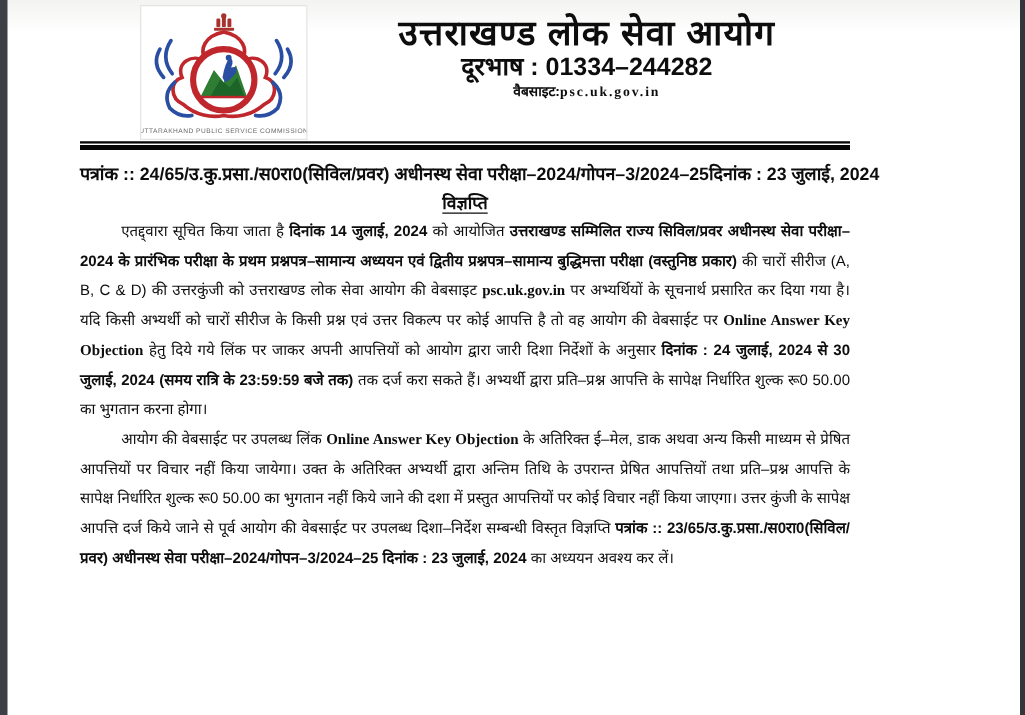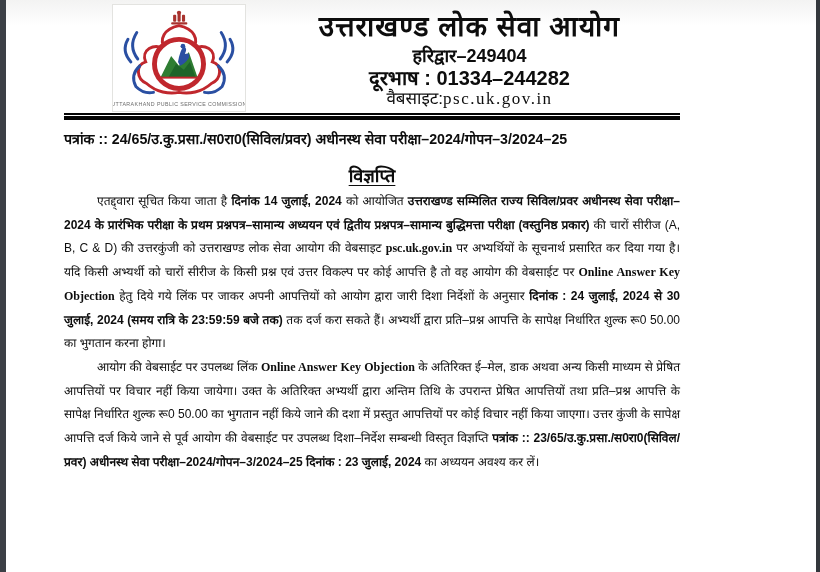--- a/index.html
+++ b/index.html
@@ -13,31 +13,31 @@
   .strip-right{position:absolute;right:0;top:0;width:4px;height:572px;background:#33373c;}
   .doc{position:absolute;left:0;top:0;width:744px;height:572px;box-sizing:border-box;padding:0 64px;}
   
   .header{position:relative;height:113px;}
   .logo{position:absolute;left:48px;top:4px;width:134px;height:108px;background:#fff;border:1px solid #e3e3e0;box-sizing:border-box;}
   .logo svg{display:block;width:100%;height:100%;}
   .head-text{margin-left:195px;text-align:center;padding-top:10px;}
   .org-title{font-size:28px;font-weight:700;letter-spacing:1px;line-height:34px;}
   .city{font-size:18px;font-weight:700;line-height:24px;}
   .phone{font-size:20px;font-weight:700;line-height:21px;}
-  .web{font-size:17px;font-weight:400;line-height:19px;}
+  .web{font-size:11px;font-weight:700;line-height:19px;}
   .web .url{font-family:"Liberation Serif","DejaVu Serif",serif;letter-spacing:1.5px;}
   
   .rule-thin{height:2px;background:#050505;}
   .rule-gap{height:1px;background:#fff;}
   .rule-thick{height:4px;background:#050505;}
   
   .ref-line{display:flex;justify-content:space-between;align-items:center;
     font-weight:700;font-size:14.2px;margin-top:9px;white-space:nowrap;}
-  .notice-heading{text-align:center;font-size:18px;font-weight:700;
-    text-decoration:underline;text-underline-offset:3px;margin:15px 0 3px 0;}
+  .notice-heading{text-align:center;font-size:14px;font-weight:700;
+    text-decoration:underline;text-underline-offset:3px;margin:4px 0 3px 0;}
   
   .body-text p{margin:0;text-align:justify;text-indent:33px;
     font-size:12px;line-height:23.7px;}
   .body-text .b{font-weight:700;}
   .body-text .latin{font-family:"Liberation Serif","DejaVu Serif",serif;}
 </style>
 </head>
 <body>
 
 <div class="strip-left"></div>
@@ -66,32 +66,32 @@
         <polygon points="48,74 59,52 67,62 77,48 86,74" fill="#2e7d32"></polygon>
         <polygon points="56,74 64,60 72,66 78,58 84,74" fill="#1d6428"></polygon>
         <path d="M66 58 q2 -12 6 -16 q4 2 1 8 q6 -2 4 4 q-4 6 -9 8 Z" fill="#2a4fa2"></path>
         <circle cx="71" cy="42" r="2.4" fill="#2a4fa2"></circle>
         <rect x="46" y="73" width="42" height="2" fill="#c0272d"></rect>
         <text x="67" y="103" text-anchor="middle" font-size="5.4" fill="#6a6a6a" font-family="Liberation Sans, sans-serif" letter-spacing="0.4">UTTARAKHAND PUBLIC SERVICE COMMISSION</text>
       </svg>
     </div>
     <div class="head-text">
       <div class="org-title">उत्तराखण्ड लोक सेवा आयोग</div>
-      <div class="city">हरिद्वार–249404</div>
       <div class="phone">दूरभाष : 01334–244282</div>
       <div class="web"><span>वैबसाइट:</span><span class="url">psc.uk.gov.in</span></div>
     </div>
   </div>
 
   <div class="rule-thin"></div>
   <div class="rule-gap"></div>
   <div class="rule-thick"></div>
 
   <div class="ref-line">
     <span>पत्रांक :: 24/65/उ.कु.प्रसा./स0रा0(सिविल/प्रवर) अधीनस्थ सेवा परीक्षा–2024/गोपन–3/2024–25</span>
+    <span>दिनांक : 23 जुलाई, 2024</span>
   </div>
 
   <div class="notice-heading">विज्ञप्ति</div>
 
   <div class="body-text">
     <p><span>एतद्द्वारा सूचित किया जाता है </span><span class="b">दिनांक 14 जुलाई, 2024</span><span> को आयोजित </span><span class="b">उत्तराखण्ड सम्मिलित राज्य सिविल/प्रवर अधीनस्थ सेवा परीक्षा–2024 के प्रारंभिक परीक्षा के प्रथम प्रश्नपत्र–सामान्य अध्ययन एवं द्वितीय प्रश्नपत्र–सामान्य बुद्धिमत्ता परीक्षा (वस्तुनिष्ठ प्रकार)</span><span> की चारों सीरीज (A, B, C &amp; D) की उत्तरकुंजी को उत्तराखण्ड लोक सेवा आयोग की वेबसाइट </span><span class="b latin">psc.uk.gov.in</span><span> पर अभ्यर्थियों के सूचनार्थ प्रसारित कर दिया गया है। यदि किसी अभ्यर्थी को चारों सीरीज के किसी प्रश्न एवं उत्तर विकल्प पर कोई आपत्ति है तो वह आयोग की वेबसाईट पर </span><span class="b latin">Online Answer Key Objection</span><span> हेतु दिये गये लिंक पर जाकर अपनी आपत्तियों को आयोग द्वारा जारी दिशा निर्देशों के अनुसार </span><span class="b">दिनांक : 24 जुलाई, 2024 से 30 जुलाई, 2024 (समय रात्रि के 23:59:59 बजे तक)</span><span> तक दर्ज करा सकते हैं। अभ्यर्थी द्वारा प्रति–प्रश्न आपत्ति के सापेक्ष निर्धारित शुल्क रू0 50.00 का भुगतान करना होगा।</span></p>
     <p><span>आयोग की वेबसाईट पर उपलब्ध लिंक </span><span class="b latin">Online Answer Key Objection</span><span> के अतिरिक्त ई–मेल, डाक अथवा अन्य किसी माध्यम से प्रेषित आपत्तियों पर विचार नहीं किया जायेगा। उक्त के अतिरिक्त अभ्यर्थी द्वारा अन्तिम तिथि के उपरान्त प्रेषित आपत्तियों तथा प्रति–प्रश्न आपत्ति के सापेक्ष निर्धारित शुल्क रू0 50.00 का भुगतान नहीं किये जाने की दशा में प्रस्तुत आपत्तियों पर कोई विचार नहीं किया जाएगा। उत्तर कुंजी के सापेक्ष आपत्ति दर्ज किये जाने से पूर्व आयोग की वेबसाईट पर उपलब्ध दिशा–निर्देश सम्बन्धी विस्तृत विज्ञप्ति </span><span class="b">पत्रांक :: 23/65/उ.कु.प्रसा./स0रा0(सिविल/प्रवर) अधीनस्थ सेवा परीक्षा–2024/गोपन–3/2024–25 दिनांक : 23 जुलाई, 2024</span><span> का अध्ययन अवश्य कर लें।</span></p>
   </div>
 
 </div>

